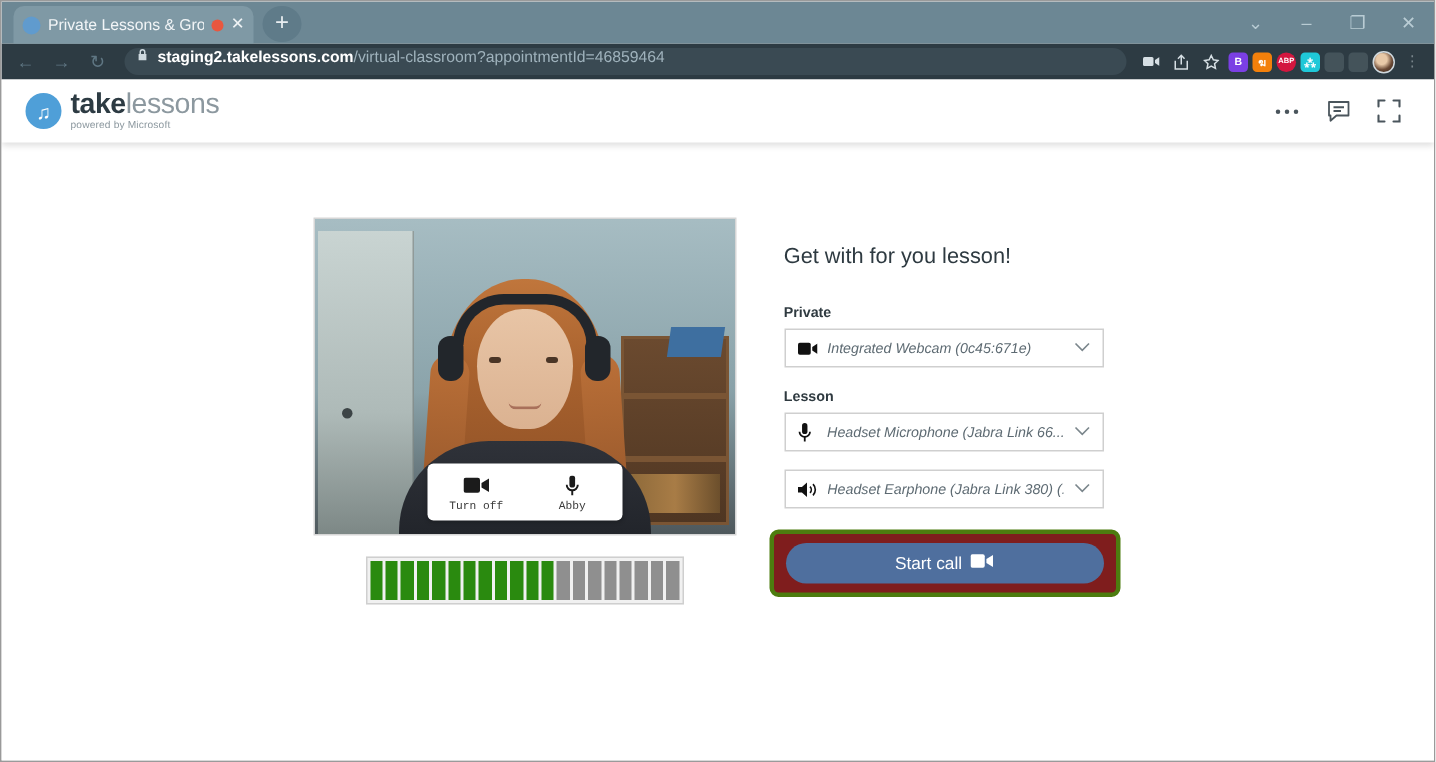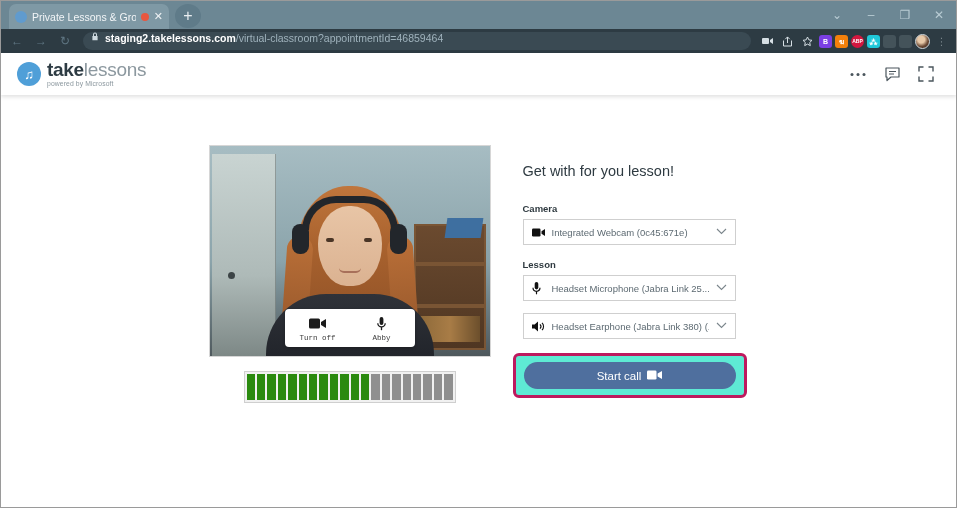--- a/index.html
+++ b/index.html
@@ -333,31 +333,32 @@
     gap: 7px;
   }
   .select + .select { margin-top: 12px; }
   .sel-ico { color: #111; display: flex; align-items: center; width: 13px; }
   .sel-text {
     flex: 1 1 auto;
     font-size: 9.5px;
     color: #5d6a72;
     white-space: nowrap;
     overflow: hidden;
+    font-style: italic;
   }
   .sel-caret { color: #7b868c; font-size: 9px; }
   .gap-sound { height: 14px; }
 
   .cta-wrap {
     margin-top: 14px;
     width: 234px;
     margin-left: -10px;
-    border: 3px solid #be185d;
+    border: 3px solid #4d7c0f;
     border-radius: 6px;
-    background: #5eead4;
+    background: #7f1d1d;
     padding: 6px 8px;
   }
   .cta {
     width: 100%; height: 27px;
     border: none;
     border-radius: 14px;
     background: #4f6f9e;
     color: #ffffff;
     font-size: 11.5px;
     font-family: "Liberation Sans", sans-serif;
@@ -538,21 +539,21 @@
           <span class="seg off" style="background: rgb(143, 143, 143);"></span>
           <span class="seg off" style="background: rgb(143, 143, 143);"></span>
           <span class="seg off" style="background: rgb(143, 143, 143);"></span>
           <span class="seg off" style="background: rgb(143, 143, 143);"></span>
         </div>
     </div>
 
     <div class="right-col">
       <div class="ready-title">Get with for you lesson!</div>
 
-      <div class="field-label">Camera</div>
+      <div class="field-label">Private</div>
       <div class="select">
         <span class="sel-ico">
           <svg width="13" height="9" viewBox="0 0 13 9">
               <rect x="0" y="0.5" width="8.5" height="8" rx="1.2" fill="#111"></rect>
               <path d="M9.5 3.3L13 1v7l-3.5-2.3z" fill="#111"></path>
             </svg>
         </span>
         <span class="sel-text">Integrated Webcam (0c45:671e)</span>
         <span class="sel-caret">
           <svg width="11" height="7" viewBox="0 0 11 7">
@@ -565,21 +566,21 @@
 
       <div class="field-label">Lesson</div>
       <div class="select">
         <span class="sel-ico">
           <svg width="9" height="13" viewBox="0 0 9 13">
               <rect x="2.7" y="0" width="3.6" height="7.4" rx="1.8" fill="#111"></rect>
               <path d="M1 5.8a3.5 3.5 0 007 0" fill="none" stroke="#111" stroke-width="1.2"></path>
               <path d="M4.5 9.3v3" stroke="#111" stroke-width="1.2"></path>
             </svg>
         </span>
-        <span class="sel-text">Headset Microphone (Jabra Link 25...</span>
+        <span class="sel-text">Headset Microphone (Jabra Link 66...</span>
         <span class="sel-caret">
           <svg width="11" height="7" viewBox="0 0 11 7">
               <path d="M1 1l4.5 4.5L10 1" fill="none" stroke="#7b868c" stroke-width="1.1"></path>
             </svg>
         </span>
       </div>
 
       <div class="select">
         <span class="sel-ico">
           <svg width="13" height="11" viewBox="0 0 13 11">

